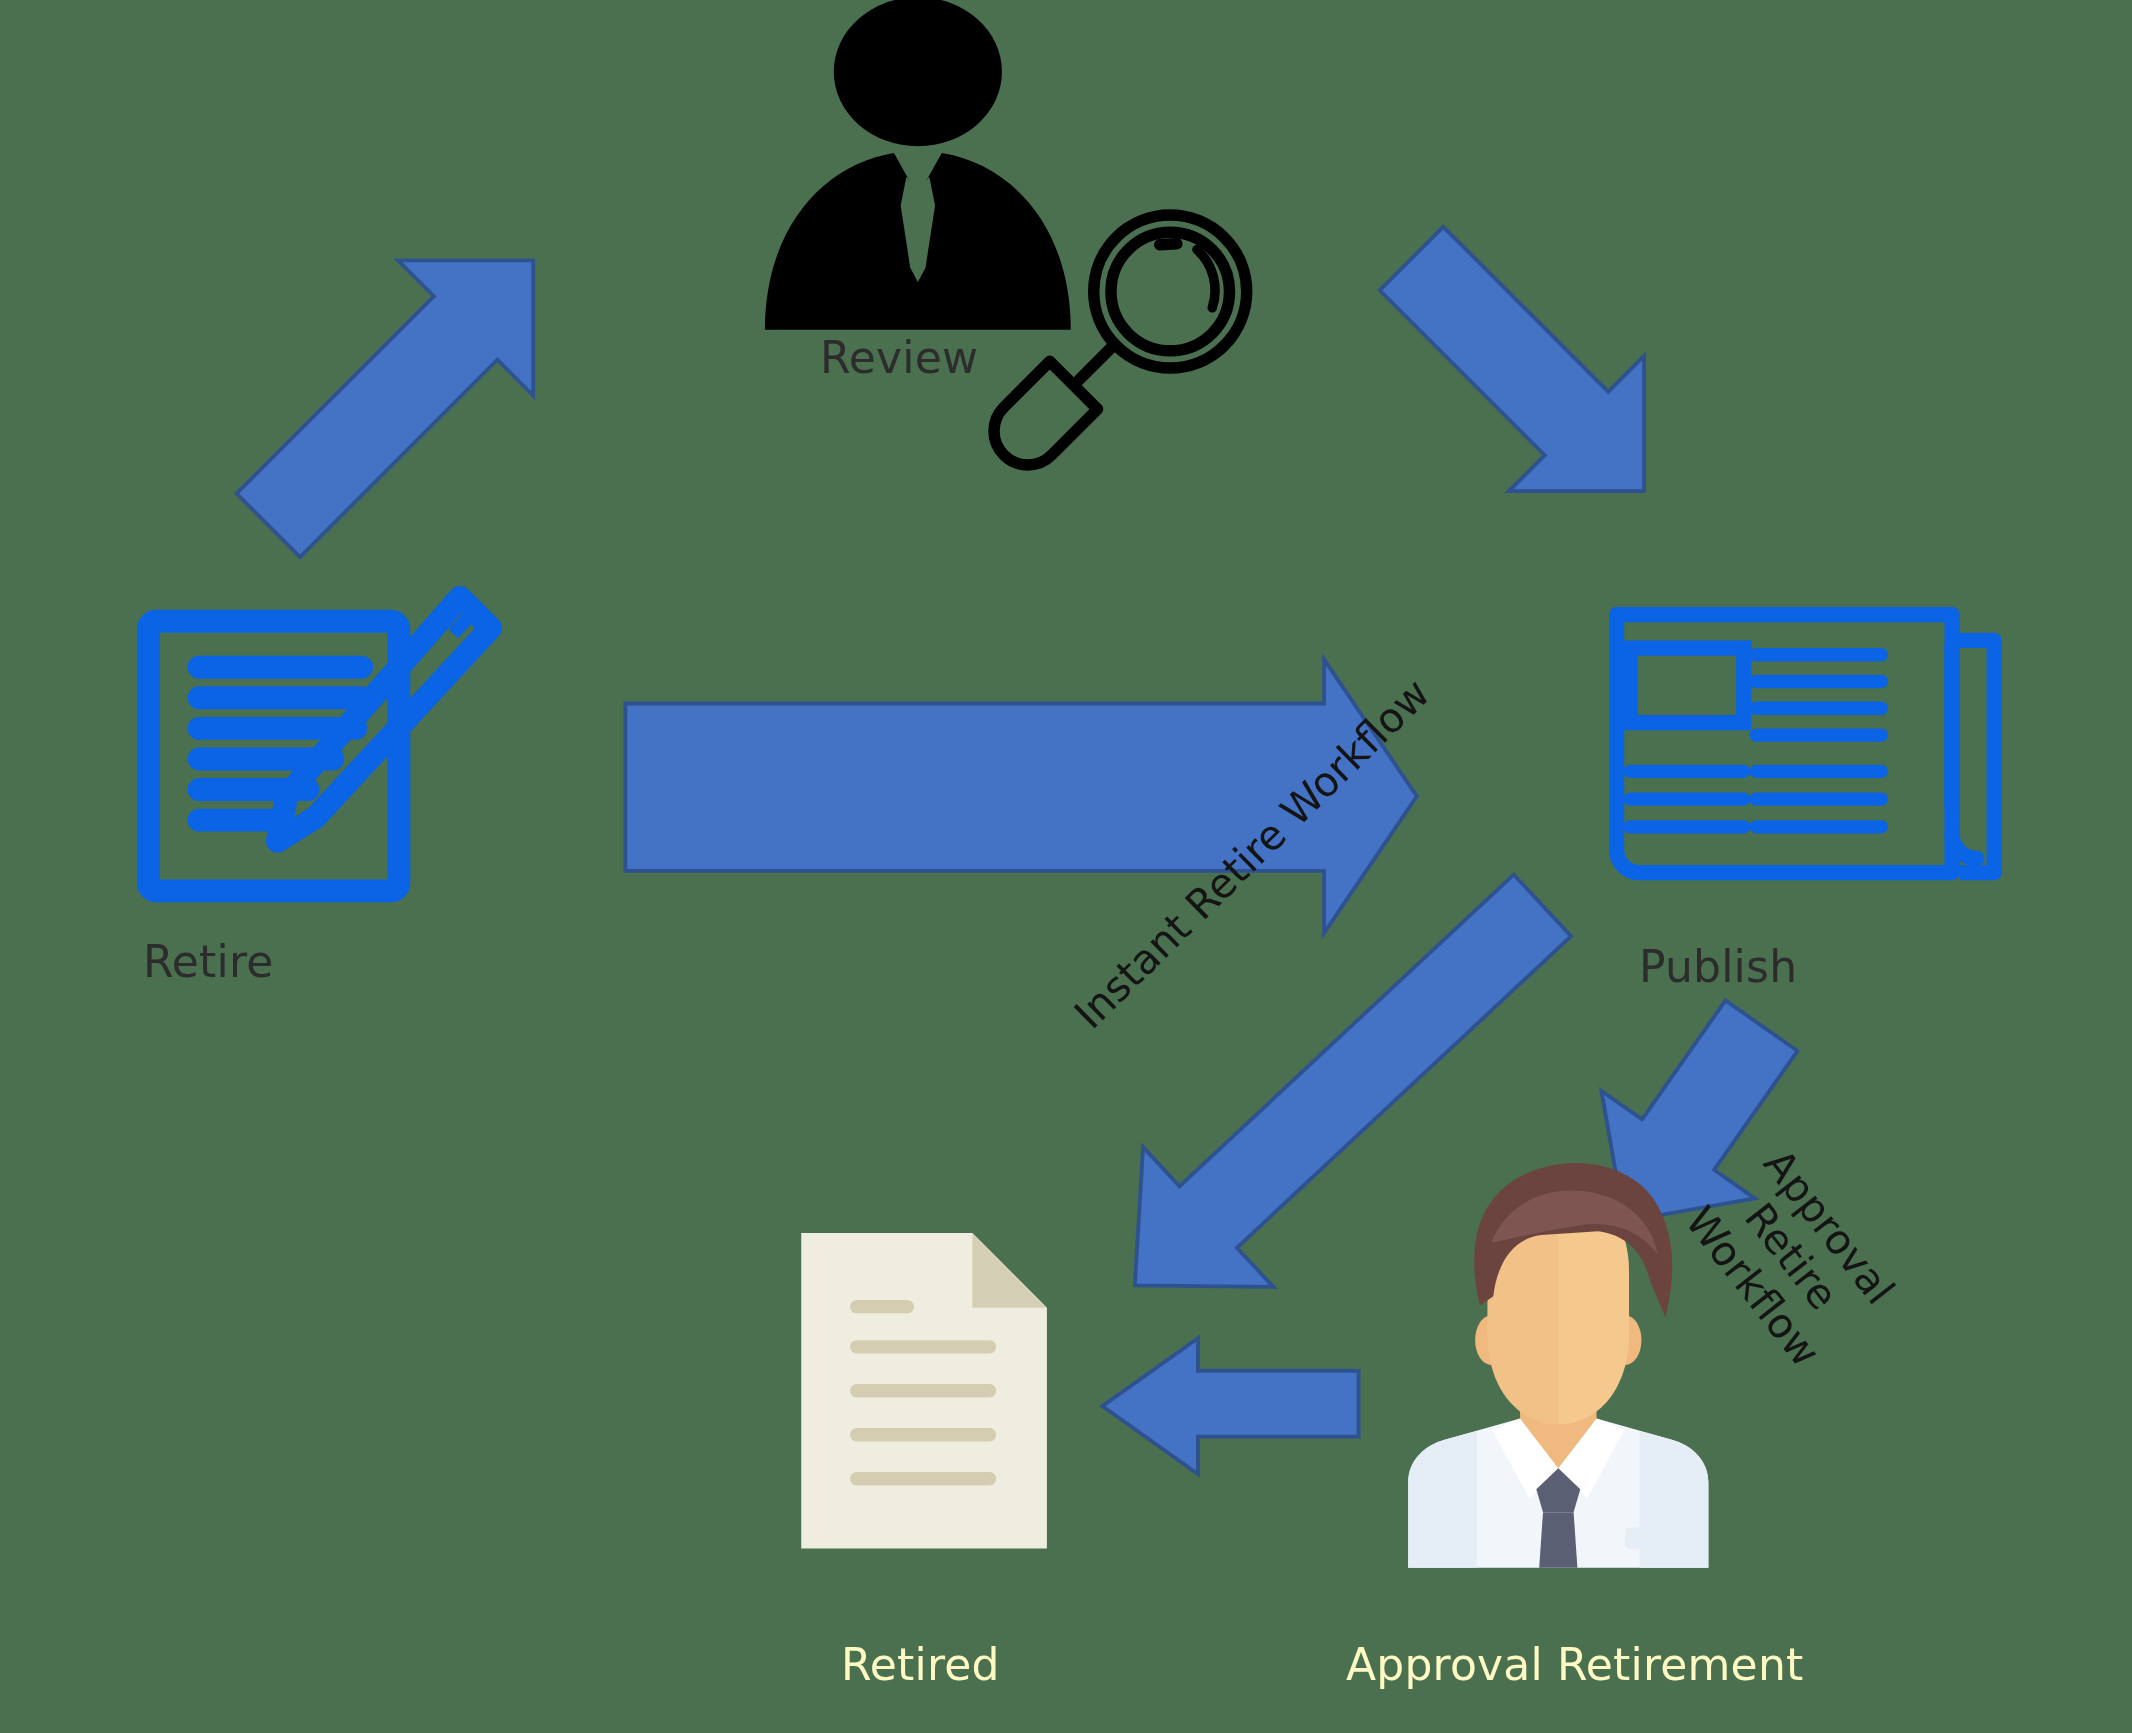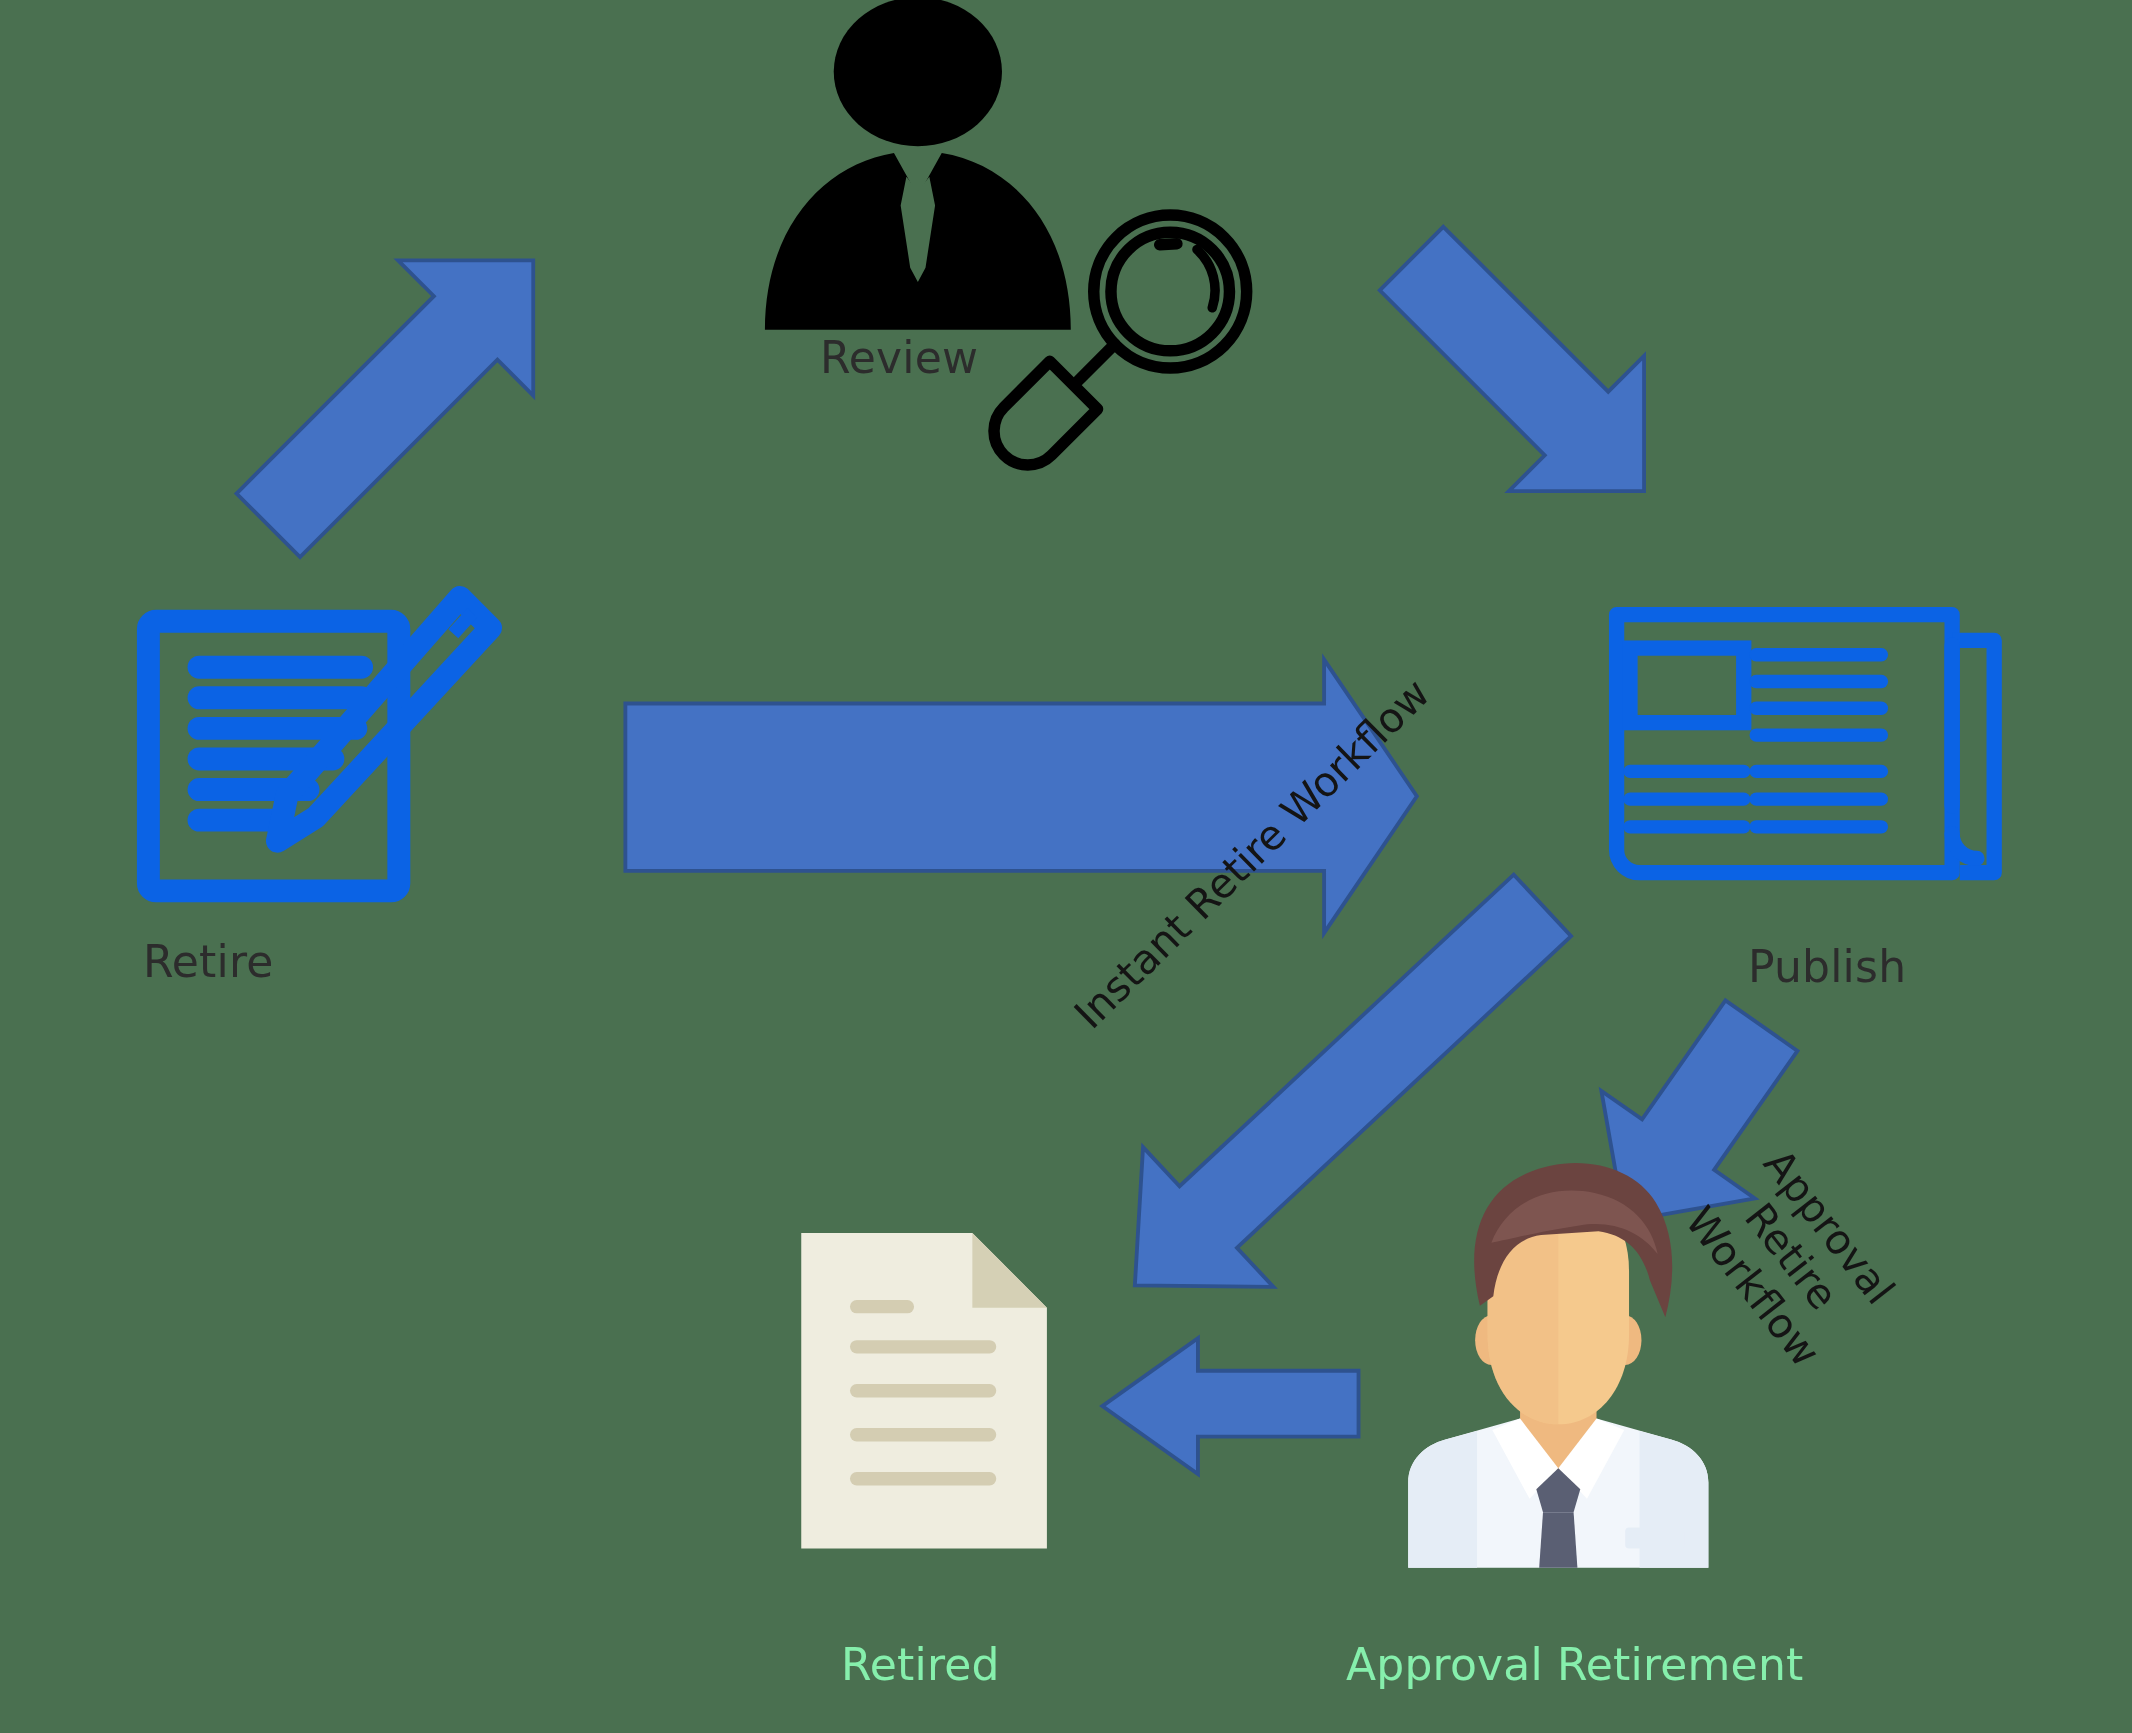--- a/index.html
+++ b/index.html
@@ -23,21 +23,21 @@
   .node-label {
     position: absolute;
     color: #2c2c2c;
     font-family: "DejaVu Sans", sans-serif;
     font-size: 44px;
     font-weight: 400;
     white-space: nowrap;
     letter-spacing: 0.2px;
     line-height: 1.05;
   }
-  .node-label.dark { color: #86efac; }
+  .node-label.dark { color: #fef9c3; }
   .edge-label {
     position: absolute;
     color: #141414;
     font-family: "DejaVu Sans", sans-serif;
     font-size: 41px;
     font-weight: 400;
     white-space: nowrap;
     line-height: 1.18;
   }
   .edge-label.two-line { white-space: normal; text-align: center; }
@@ -173,21 +173,21 @@
              C 1582 1296 1566 1322 1562 1356 Z" fill="#6B4440"></path>
     <path d="M 1560 1300 C 1576 1258 1620 1238 1668 1248 C 1706 1256 1728 1282 1734 1312
              C 1716 1288 1686 1276 1652 1282 C 1612 1288 1580 1296 1560 1300 Z" fill="#7E5550"></path>
   </g>
 </svg>
 
 <div class="node-label" style="left:143px; top:939px;">Retire</div>
 
 <div class="node-label" style="left:820px; top:335px;">Review</div>
 
-<div class="node-label" style="left:1748px; top:944px;">Publish</div>
+<div class="node-label" style="left:1639px; top:944px;">Publish</div>
 
 <div class="node-label dark" style="left:1346px; top:1642px;">Approval Retirement</div>
 
 <div class="node-label dark" style="left:841px; top:1642px;">Retired</div>
 
 <div class="edge-label" style="left:1065px; top:1004px; transform: rotate(-44.5deg); transform-origin: left top;">Instant Retire Workflow</div>
 
 <div class="edge-label two-line" style="left:1751px; top:1088px; width:315px; transform: rotate(52deg); transform-origin: left top;">
   <div>Approval Retire</div>
   <div>Workflow</div>

